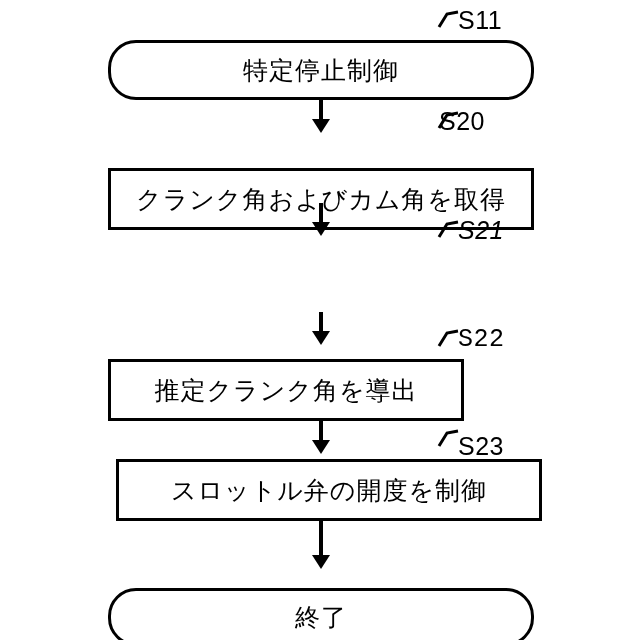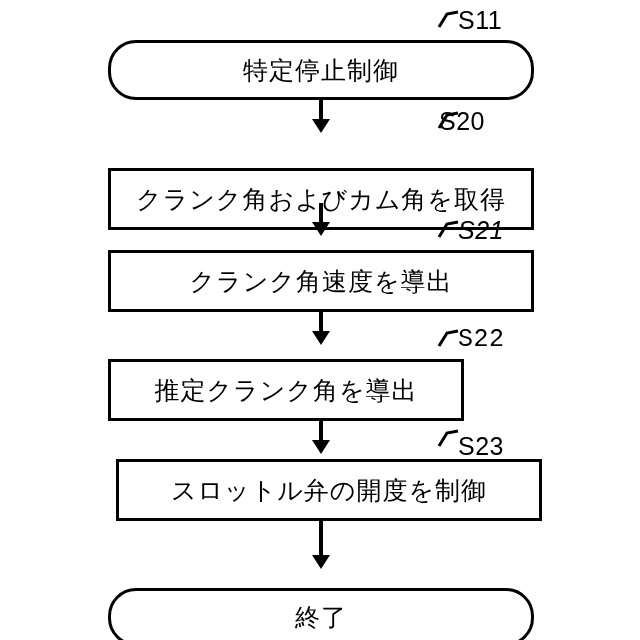--- a/index.html
+++ b/index.html
@@ -98,23 +98,20 @@
         <path d="M2 17 L10 4 L21 2" fill="none" stroke="#000" stroke-width="3"></path>
       </svg>
   </div>
   <div class="step-label" style="left:439px; top:107px;">S20</div>
 
   <div class="arrow" style="left:319px; top:203px; width:4px; height:33px;">
     <div class="shaft" style="height:20px;"></div>
     <div class="head" style="top:19px;"></div>
   </div>
 
-  <div class="node process" style="left:108px; top:250px; width:426px; height:62px;">
-    <span>クランク角速度を導出</span>
-  </div>
   <div class="tick" style="left:437px; top:220px;">
     <svg width="22" height="18" viewBox="0 0 22 18">
         <path d="M2 17 L10 4 L21 2" fill="none" stroke="#000" stroke-width="3"></path>
       </svg>
   </div>
   <div class="step-label" style="left:458px; top:216px;font-style:italic;">S21</div>
 
   <div class="arrow" style="left:319px; top:312px; width:4px; height:33px;">
     <div class="shaft" style="height:20px;"></div>
     <div class="head" style="top:19px;"></div>

